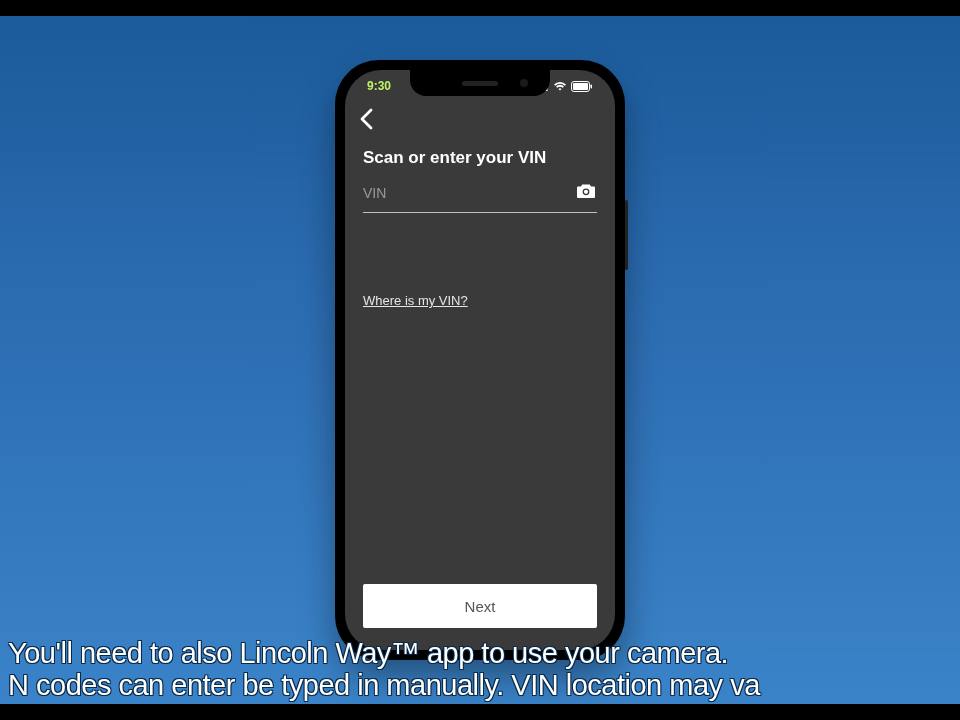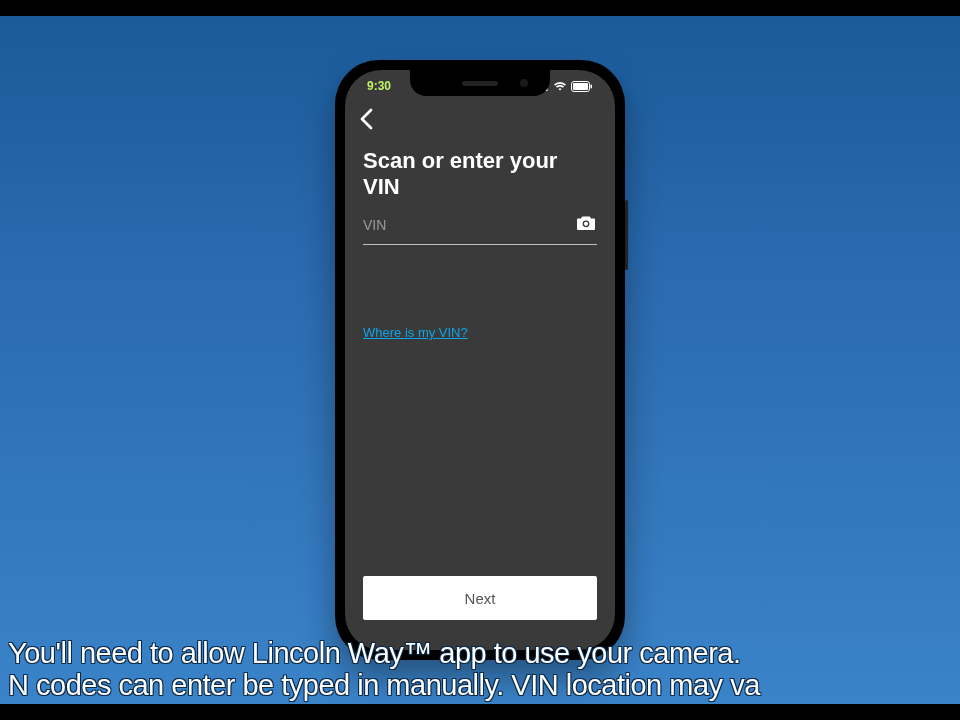--- a/index.html
+++ b/index.html
@@ -110,21 +110,21 @@
     .content {
       position: absolute;
       top: 78px;
       left: 18px;
       right: 18px;
       bottom: 18px;
       display: flex;
       flex-direction: column;
     }
     .title {
-      font-size: 22px;
+      font-size: 17px;
       font-weight: 700;
       margin-bottom: 14px;
     }
     .body-text {
       font-size: 13px;
       line-height: 1.45;
       color: #e6e6e6;
       margin-bottom: 46px;
     }
     .field {
@@ -152,37 +152,37 @@
       display: flex;
       align-items: center;
       justify-content: center;
       cursor: pointer;
     }
 
     .link {
       margin-top: 80px;
       font-size: 13px;
       text-decoration: underline;
-      color: #0ea5e9;
+      color: #e5e5e5;
       cursor: pointer;
       display: inline-block;
       width: fit-content;
     }
 
     .next-btn {
       margin-top: auto;
       background: #fff;
       color: #555;
       font-size: 15px;
       border: none;
       border-radius: 2px;
       height: 44px;
       width: 100%;
       cursor: pointer;
-      margin-bottom: 12px;
+      margin-bottom: 4px;
     }
 
     .caption {
       position: absolute;
       left: 8px;
       right: 0;
       bottom: 18px;
       color: #fff;
       font-size: 29px;
       line-height: 1.1;
@@ -260,15 +260,15 @@
       </div>
 
       <a class="link">Where is my VIN?</a>
 
       <button class="next-btn">Next</button>
     </div>
   </div>
 </div>
 
 <div class="caption">
-  <div>You'll need to allow Lincoln Way™ app to use your camera.</div>
+  <div>You'll need to also Lincoln Way™ app to use your camera.</div>
   <div>N codes can enter be typed in manually. VIN location may va</div>
 </div>
 
 </body></html>

